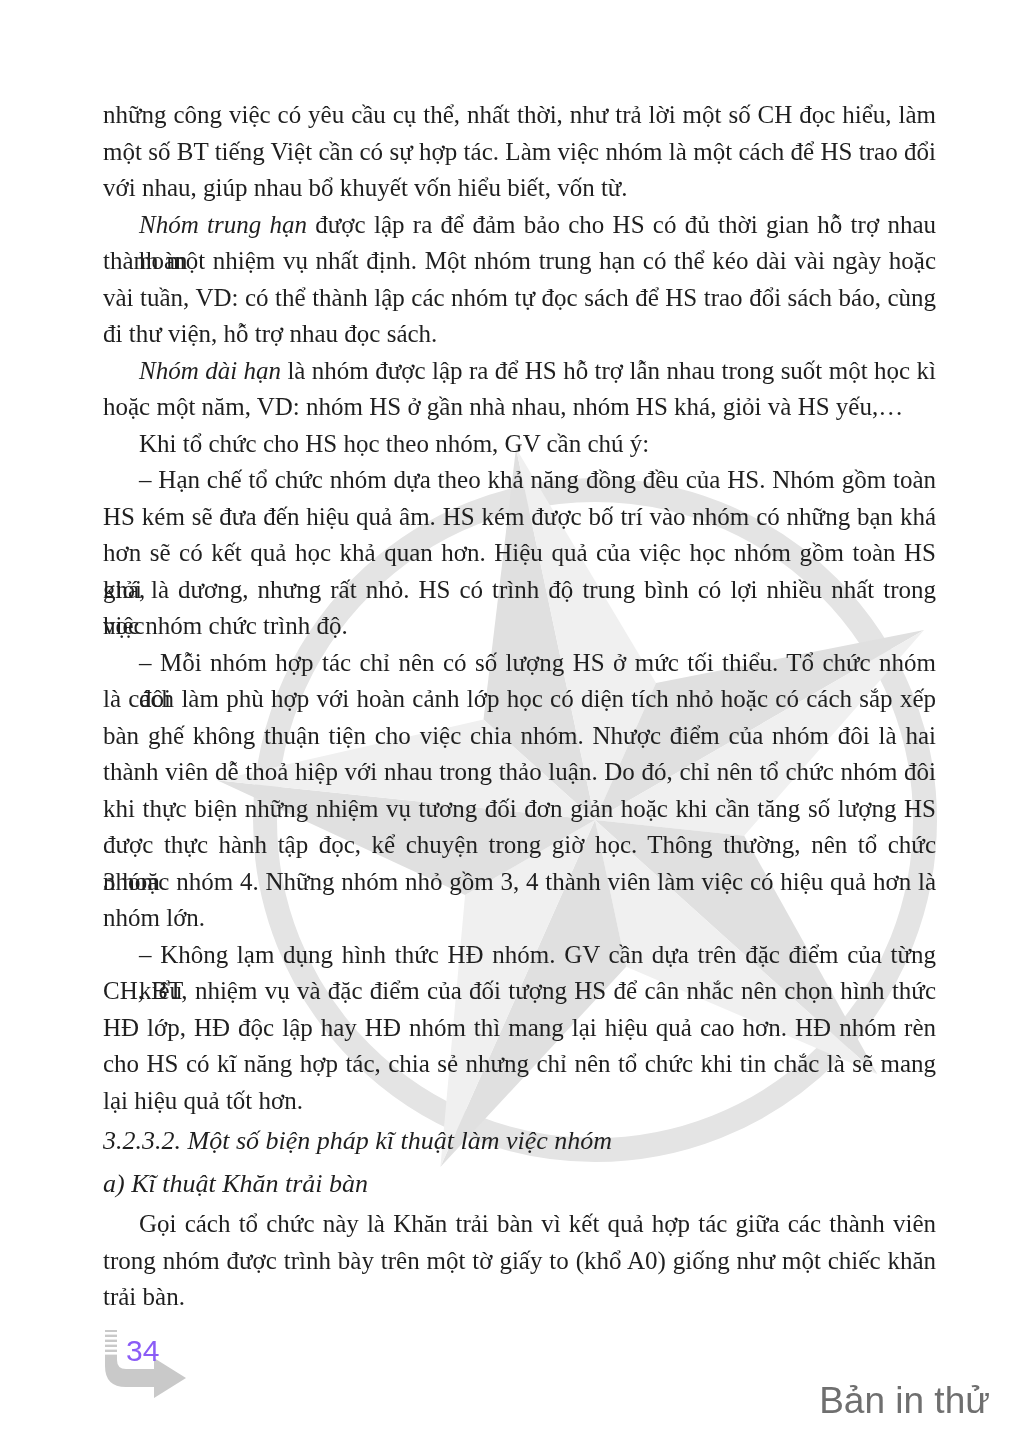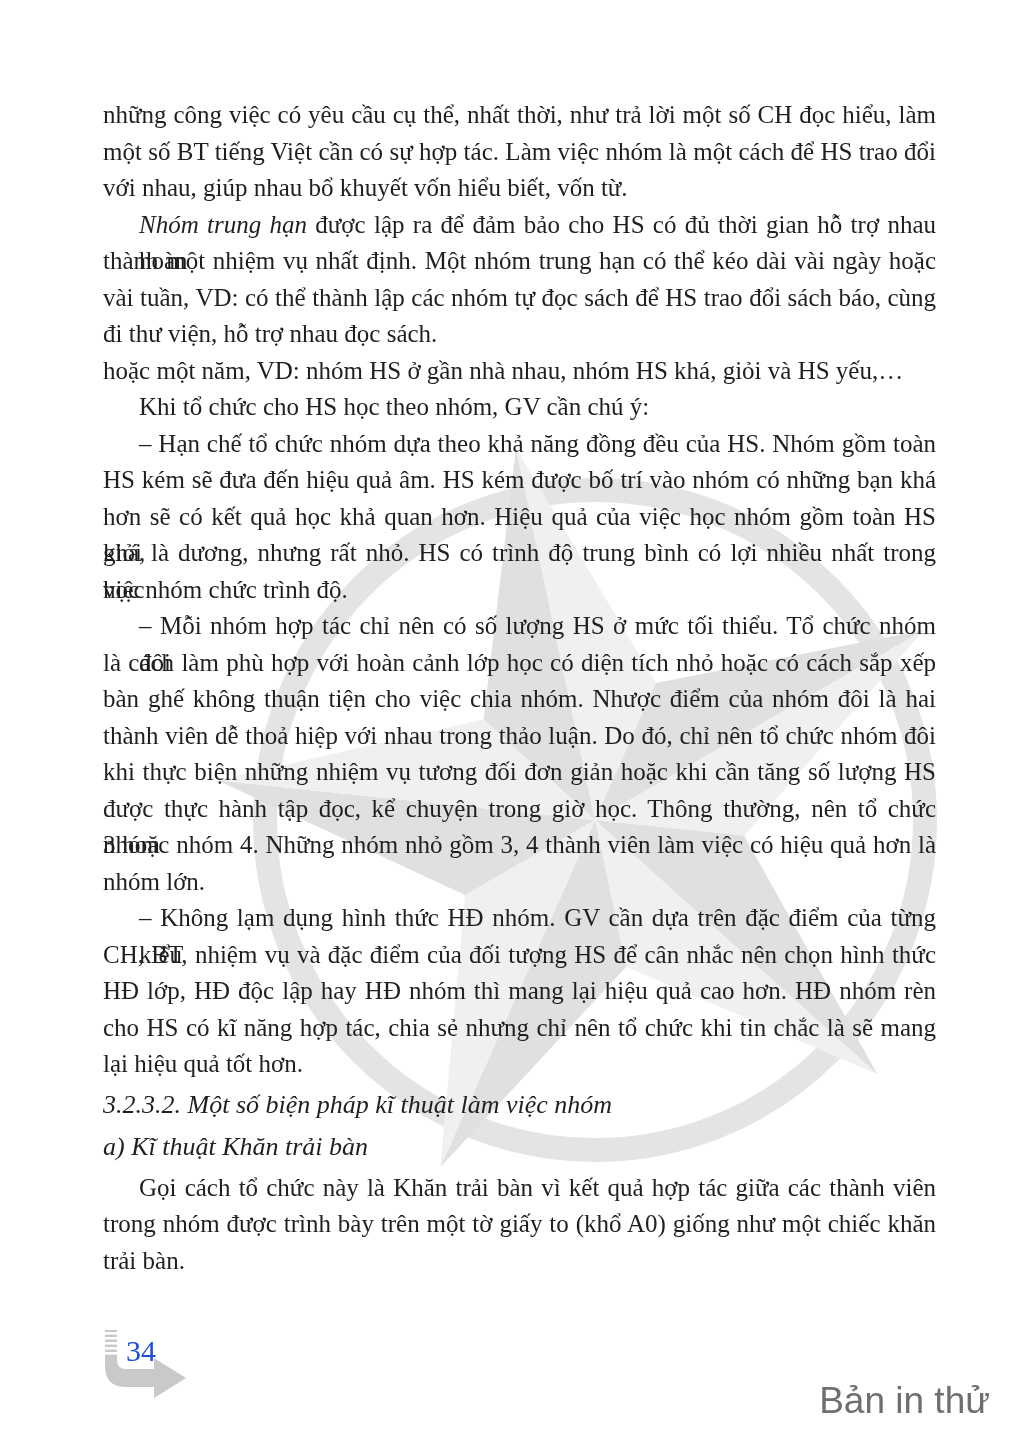--- a/index.html
+++ b/index.html
@@ -36,22 +36,22 @@
   }
   .h-italic{
     font-style:italic;
     font-size:26px;line-height:36.5px;
     margin:0 0 4px 0;
   }
   .pageno-group{position:absolute;left:92px;top:1322px;z-index:2;width:160px;height:90px;}
   .pageno-arrow{position:absolute;left:0;top:0;}
   .pageno{
     position:absolute;left:34px;top:12px;
-    font-family:Liberation Serif, serif;
-    font-size:30px;color:#1d4ed8;z-index:3;
+    font-family:Liberation Sans, sans-serif;
+    font-size:30px;color:#8b5cf6;z-index:3;
   }
   .proof-label{
     position:absolute;right:32px;top:1380px;z-index:2;
     font-family:"Liberation Sans", sans-serif;
     font-size:37px;color:#6f6f6f;
   }
 </style>
 </head>
 <body>
 
@@ -78,20 +78,21 @@
         <div class="line"><span>một số BT tiếng Việt cần có sự hợp tác. Làm việc nhóm là một cách để HS trao đổi</span></div>
         <div class="line last"><span>với nhau, giúp nhau bổ khuyết vốn hiểu biết, vốn từ.</span></div>
       </div>
       <div class="para">
         <div class="line indent"><span class="it">Nhóm trung hạn</span><span> được lập ra để đảm bảo cho HS có đủ thời gian hỗ trợ nhau hoàn</span></div>
         <div class="line"><span>thành một nhiệm vụ nhất định. Một nhóm trung hạn có thể kéo dài vài ngày hoặc</span></div>
         <div class="line"><span>vài tuần, VD: có thể thành lập các nhóm tự đọc sách để HS trao đổi sách báo, cùng</span></div>
         <div class="line last"><span>đi thư viện, hỗ trợ nhau đọc sách.</span></div>
       </div>
       <div class="para">
+        <div class="line indent"><span class="it">Nhóm dài hạn</span><span> là nhóm được lập ra để HS hỗ trợ lẫn nhau trong suốt một học kì</span></div>
         <div class="line last"><span>hoặc một năm, VD: nhóm HS ở gần nhà nhau, nhóm HS khá, giỏi và HS yếu,…</span></div>
       </div>
       <div class="para">
         <div class="line last indent"><span>Khi tổ chức cho HS học theo nhóm, GV cần chú ý:</span></div>
       </div>
       <div class="para">
         <div class="line indent"><span>– Hạn chế tổ chức nhóm dựa theo khả năng đồng đều của HS. Nhóm gồm toàn</span></div>
         <div class="line"><span>HS kém sẽ đưa đến hiệu quả âm. HS kém được bố trí vào nhóm có những bạn khá</span></div>
         <div class="line"><span>hơn sẽ có kết quả học khả quan hơn. Hiệu quả của việc học nhóm gồm toàn HS khá,</span></div>
         <div class="line"><span>giỏi là dương, nhưng rất nhỏ. HS có trình độ trung bình có lợi nhiều nhất trong việc</span></div>

